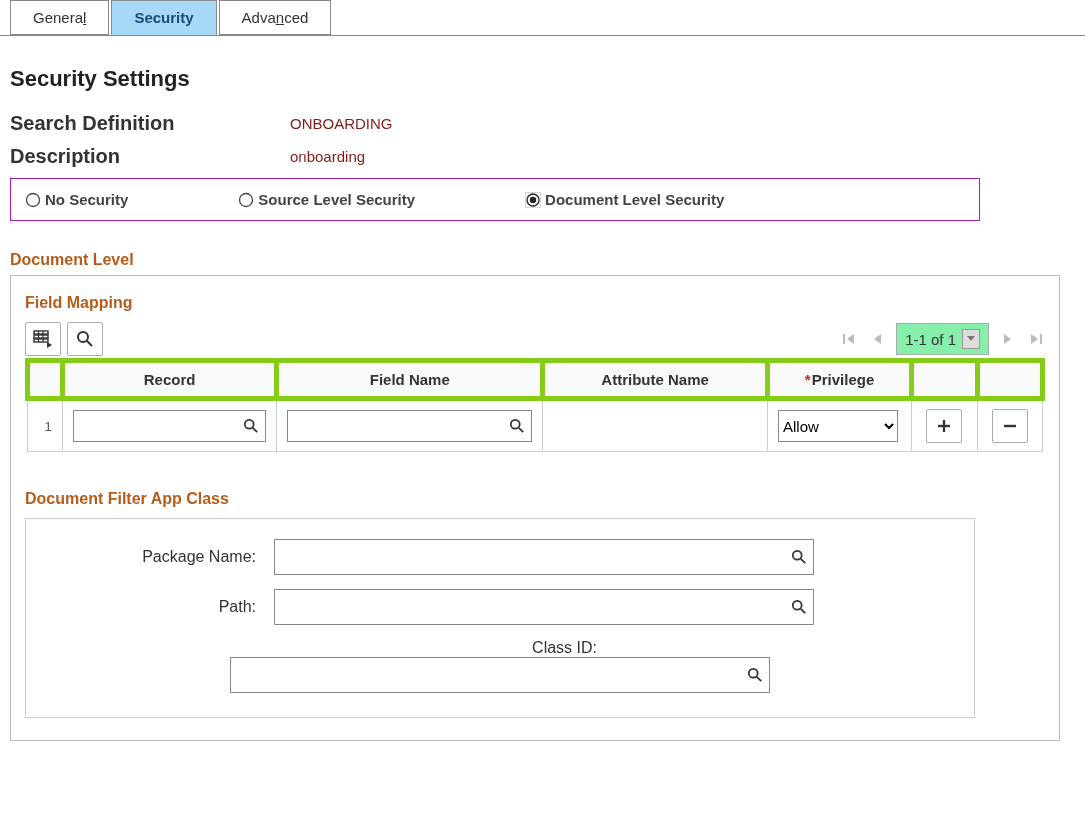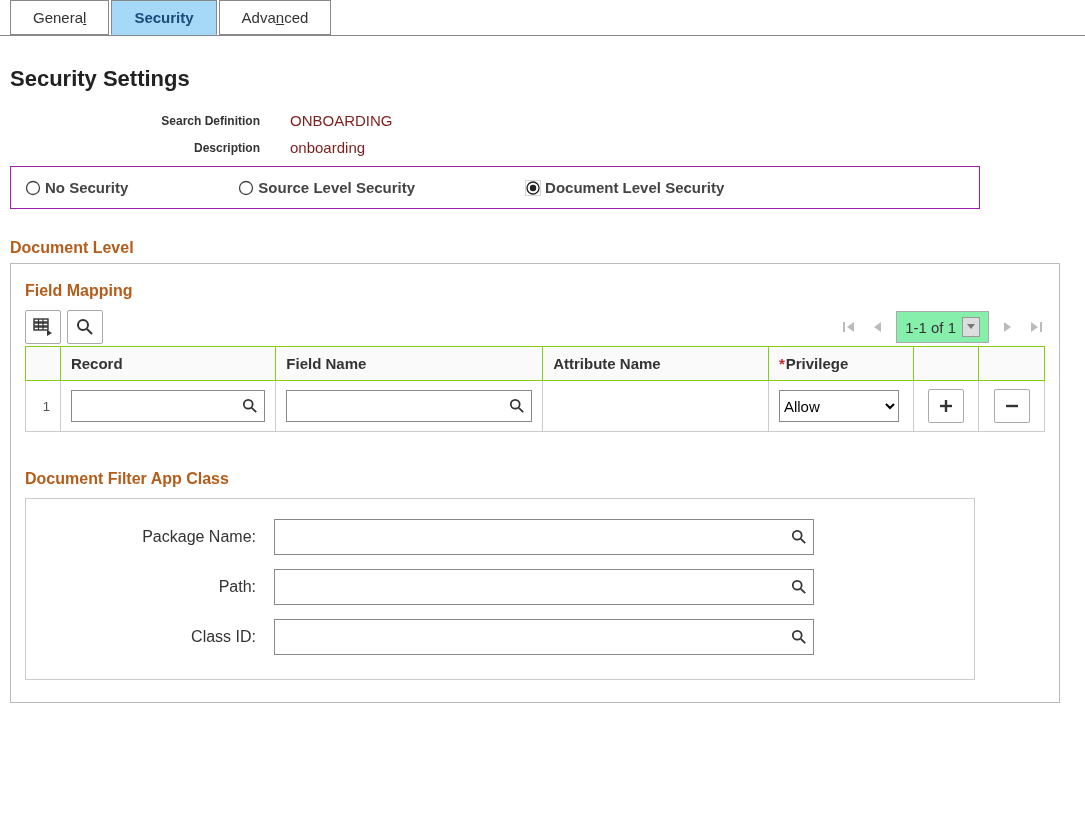--- a/index.html
+++ b/index.html
@@ -47,25 +47,25 @@
     color: #222;
     margin: 10px 0 20px 0;
   }
   .form-row {
     display: flex;
     align-items: center;
     margin-bottom: 10px;
   }
   .form-label {
     width: 280px;
-    text-align: right;
+    text-align: left;
     font-weight: bold;
     color: #333;
     padding-right: 30px;
-    font-size: 12px;
+    font-size: 20px;
   }
   .form-value {
     font-size: 15px;
     color: #7f1d1d;
   }
 
   .section-heading {
     color: #b65c1a;
     font-weight: bold;
     font-size: 16px;
@@ -156,23 +156,23 @@
     justify-content:center;
     width: 18px;
   }
 
   table.grid {
     width: 100%;
     border-collapse: collapse;
     font-size: 15px;
   }
   table.grid th {
-    text-align: left;
+    text-align: center;
     padding: 8px 10px;
-    border: 1px solid #84cc16;
+    border: 5px solid #84cc16;
     background: #fafafa;
     font-weight: bold;
   }
   table.grid td {
     padding: 8px 10px;
     border: 1px solid #ccc;
     background: #fff;
     vertical-align: middle;
   }
   .rownum-col { width: 34px; text-align:right; color:#555; font-size:13px;}
@@ -454,21 +454,21 @@
         <div class="filter-input-wrap">
           <input type="text" value="" style="">
           <span class="lookup-icon">
             <svg width="16" height="16" viewBox="0 0 18 18">
                 <circle cx="7" cy="7" r="5" fill="none" stroke="#333" stroke-width="2"></circle>
                 <line x1="11" y1="11" x2="16" y2="16" stroke="#333" stroke-width="2"></line>
               </svg>
           </span>
         </div>
       </div>
-      <div class="filter-row" style="margin-bottom:0;">
+      <div class="filter-row" style="margin-bottom:0;flex-direction:column;">
         <div class="filter-label">Class ID:</div>
         <div class="filter-input-wrap">
           <input type="text" value="" style="">
           <span class="lookup-icon">
             <svg width="16" height="16" viewBox="0 0 18 18">
                 <circle cx="7" cy="7" r="5" fill="none" stroke="#333" stroke-width="2"></circle>
                 <line x1="11" y1="11" x2="16" y2="16" stroke="#333" stroke-width="2"></line>
               </svg>
           </span>
         </div>

